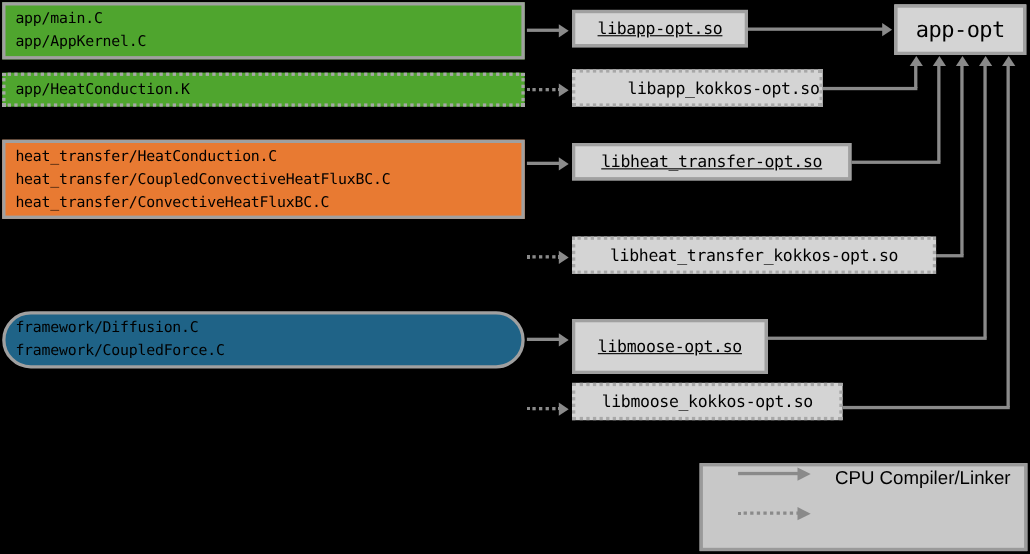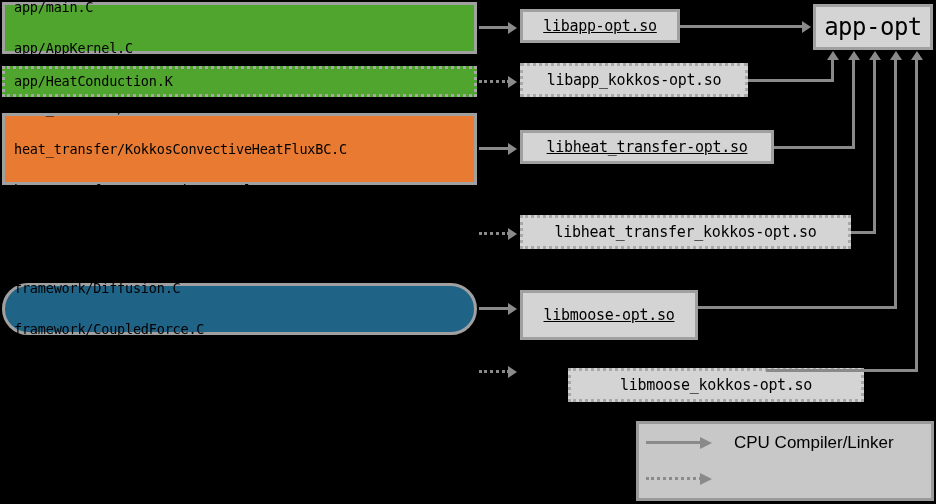--- a/index.html
+++ b/index.html
@@ -22,21 +22,21 @@
     box-sizing: border-box;
     display: flex;
     flex-direction: column;
     justify-content: center;
     padding-left: 9px;
     font-size: 13.5px;
     line-height: 21px;
     color: #000000;
     letter-spacing: -0.2px;
   }
-  .src-box.cpu  { border: 3px solid #a0a0a0; gap: 20px; }
+  .src-box.cpu  { border: 3px solid #a0a0a0; }
   .src-box.gpu  { border: 3px dotted #a8a8a8; }
   .src-box.green  { background: #4FA52E; }
   .src-box.orange { background: #E87A32; }
   .src-box.blue   { background: #1F6387; }
   .src-box .line { white-space: pre; }
 
   
   .lib-box {
     position: absolute;
     box-sizing: border-box;
@@ -54,21 +54,21 @@
 
   #target-box {
     position: absolute;
     box-sizing: border-box;
     background: #D4D4D4;
     border: 3px solid #a0a0a0;
     display: flex;
     align-items: center;
     justify-content: center;
     color: #000000;
-    font-size: 24px;
+    font-size: 20px;
     letter-spacing: -0.5px;
     white-space: nowrap;
   }
 
   
   .hline {
     position: absolute;
     height: 3px;
     background: #8a8a8a;
   }
@@ -105,23 +105,22 @@
     box-sizing: border-box;
     background: #C8C8C8;
     border: 3px solid #9a9a9a;
     display: flex;
     flex-direction: column;
     justify-content: center;
     font-family: "Liberation Sans", sans-serif;
   }
   .legend-row {
     display: flex;
-    align-items: center;
     height: 36px;
-    padding-left: 7px;
+    padding-left: 32px;
   }
   .legend-sample {
     position: relative;
     width: 72px;
     height: 12px;
     margin-right: 16px;
     flex: none;
   }
   .legend-sample .seg {
     position: absolute;
@@ -155,23 +154,23 @@
 
   <div class="src-box cpu green" style="left:2px; top:2px; width:475px; height:52px;">
     <div class="line">app/main.C</div>
     <div class="line">app/AppKernel.C</div>
   </div>
 
   <div class="src-box gpu green" style="left:2px; top:66px; width:475px; height:31px;">
     <div class="line">app/HeatConduction.K</div>
   </div>
 
-  <div class="src-box cpu orange" style="left:2px; top:113px; width:475px; height:72px;">
+  <div class="src-box cpu orange" style="left:2px; top:127px; width:475px; height:72px;">
     <div class="line">heat_transfer/HeatConduction.C</div>
-    <div class="line">heat_transfer/KokkosConvectiveHeatFluxBC.C</div>
+    <div class="line">heat_transfer/CoupledConvectiveHeatFluxBC.C</div>
     <div class="line">heat_transfer/ConvectiveHeatFluxBC.C</div>
   </div>
 
 
   <div class="src-box cpu blue" style="left:2px; top:283px; width:475px; height:52px;border-radius:26px;">
     <div class="line">framework/Diffusion.C</div>
     <div class="line">framework/CoupledForce.C</div>
   </div>
 
 
@@ -190,37 +189,37 @@
   <div class="hline" style="left:479px; top:307px; width:31px;"></div>
   <div class="arrow-r" style="left:508px; top:302.5px;"></div>
 
   <div class="hline dotted" style="left:479px; top:370px; width:31px;"></div>
   <div class="arrow-r" style="left:508px; top:365.5px;"></div>
 
   <div class="lib-box cpu" style="left:520px; top:9px; width:160px; height:34px;">
     <span>libapp-opt.so</span>
   </div>
 
-  <div class="lib-box gpu" style="left:520px; top:63px; width:228px; height:34px;">
+  <div class="lib-box gpu" style="left:520px; top:63px; width:228px; height:34px;justify-content:flex-end;">
     <span>libapp_kokkos-opt.so</span>
   </div>
 
   <div class="lib-box cpu" style="left:520px; top:130px; width:254px; height:34px;">
     <span>libheat_transfer-opt.so</span>
   </div>
 
   <div class="lib-box gpu" style="left:520px; top:215px; width:331px; height:34px;">
     <span>libheat_transfer_kokkos-opt.so</span>
   </div>
 
   <div class="lib-box cpu" style="left:520px; top:290px; width:178px; height:50px;">
     <span>libmoose-opt.so</span>
   </div>
 
-  <div class="lib-box gpu" style="left:520px; top:368px; width:296px; height:34px;margin-left:48px;">
+  <div class="lib-box gpu" style="left:520px; top:348px; width:246px; height:34px;">
     <span>libmoose_kokkos-opt.so</span>
   </div>
 
   <div id="target-box" style="left:813px; top:4px; width:120px; height:46px;">
     <span>app-opt</span>
   </div>
 
   <div class="hline" style="left:680px; top:25px; width:124px;"></div>
   <div class="arrow-r" style="left:802px; top:20.5px;"></div>
 

